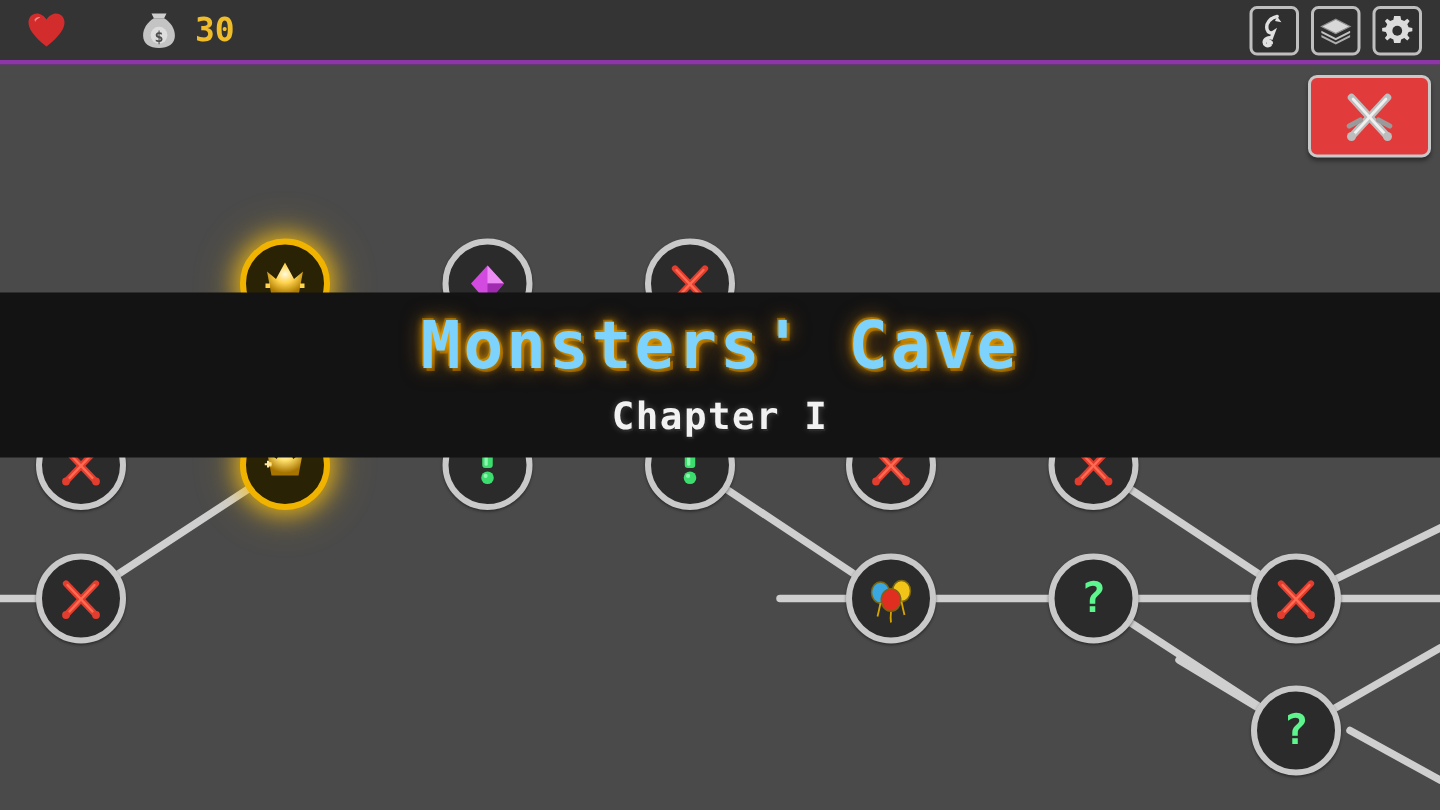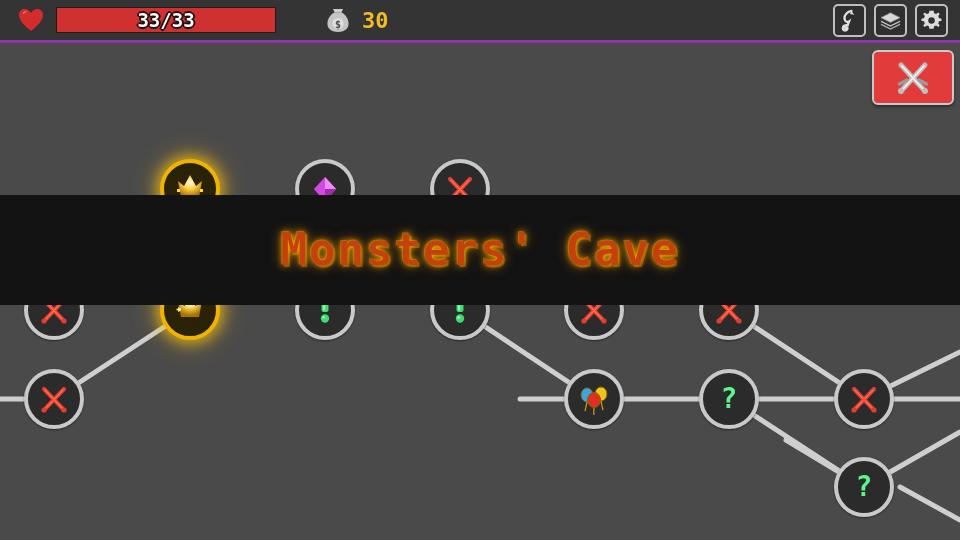--- a/index.html
+++ b/index.html
@@ -148,21 +148,21 @@
     position: absolute;
     left: 0; top: 195px;
     width: 960px; height: 110px;
     background: #131313;
     display: flex;
     flex-direction: column;
     align-items: center;
     justify-content: center;
   }
   #banner-title {
-    color: #c2410c;
+    color: #7dd3fc;
     font-size: 44px;
     font-weight: bold;
     letter-spacing: 2px;
     line-height: 1.05;
     text-shadow:
       0 0 6px rgba(255,180,0,0.95),
       0 0 14px rgba(255,150,0,0.55),
       2px 2px 0 #6b4500,
       -1px -1px 0 #6b4500;
   }
@@ -385,24 +385,20 @@
     </div>
   </div>
 
   <div id="topbar">
 
     <svg id="heart-icon" viewBox="0 0 26 24">
       <path d="M13 23 C4 16 1 11 1 7 C1 3.5 3.5 1 6.5 1 C9 1 11.5 2.6 13 5 C14.5 2.6 17 1 19.5 1 C22.5 1 25 3.5 25 7 C25 11 22 16 13 23 Z" fill="#d32c2c"></path>
       <path d="M5 5 C6.2 3.4 8 3 8.8 3.6 C7.4 4 6 5.2 5.4 6.6 Z" fill="#f28b8b"></path>
     </svg>
 
-    <div id="hp-bar">
-      <div id="hp-fill"></div>
-      <div id="hp-text">33/33</div>
-    </div>
 
     <div id="money-group">
       <svg id="money-icon" viewBox="0 0 28 28">
         <path d="M9 3 h10 l-1.6 3.2 h-6.8 Z" fill="#cfcfcf"></path>
         <path d="M10.6 6.2 h6.8 c4.5 2.6 7.2 7 7.2 11.6 c0 5.3 -4.6 8.2 -10.6 8.2
                  c-6 0 -10.6 -2.9 -10.6 -8.2 c0 -4.6 2.7 -9 7.2 -11.6 Z" fill="#c4c4c4"></path>
         <ellipse cx="14" cy="17.5" rx="5.6" ry="5.6" fill="#dedede"></ellipse>
         <text x="14" y="22" text-anchor="middle" font-family="DejaVu Sans Mono, monospace" font-size="10" font-weight="bold" fill="#4d4d4d">$</text>
       </svg>
       <span id="money-value">30</span>
@@ -454,16 +450,17 @@
         <line x1="7.5" y1="27" x2="15" y2="23"></line>
         <line x1="34.5" y1="27" x2="27" y2="23"></line>
       </g>
       <circle cx="9" cy="34" r="3" fill="#bdbdbd"></circle>
       <circle cx="33" cy="34" r="3" fill="#bdbdbd"></circle>
     </svg>
   </div>
 
   <div id="title-banner">
     <div id="banner-title">Monsters' Cave</div>
+    <div id="banner-subtitle">Chapter I</div>
   </div>
 
 
 </div>
 
 </body></html>

